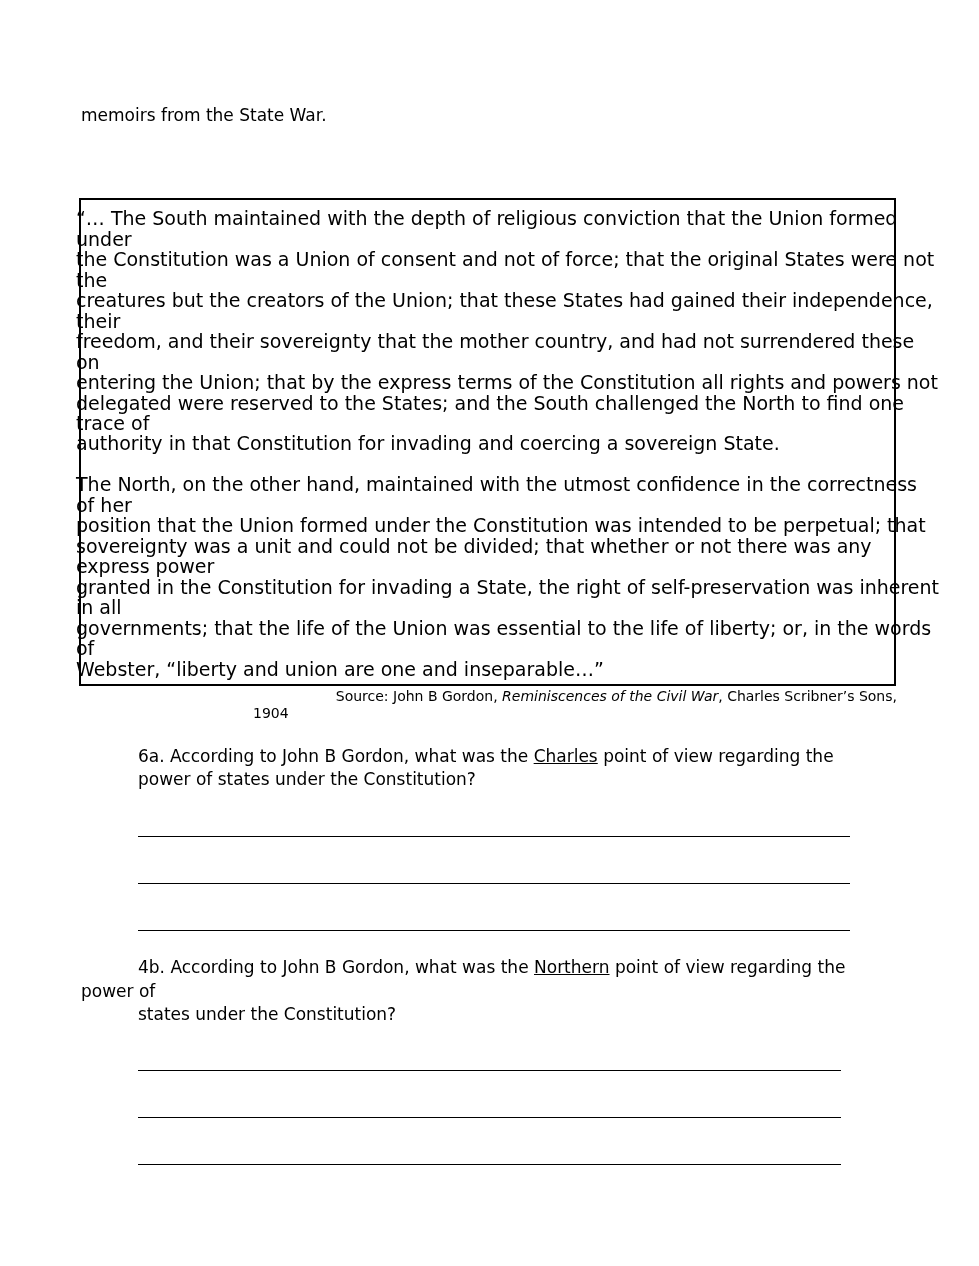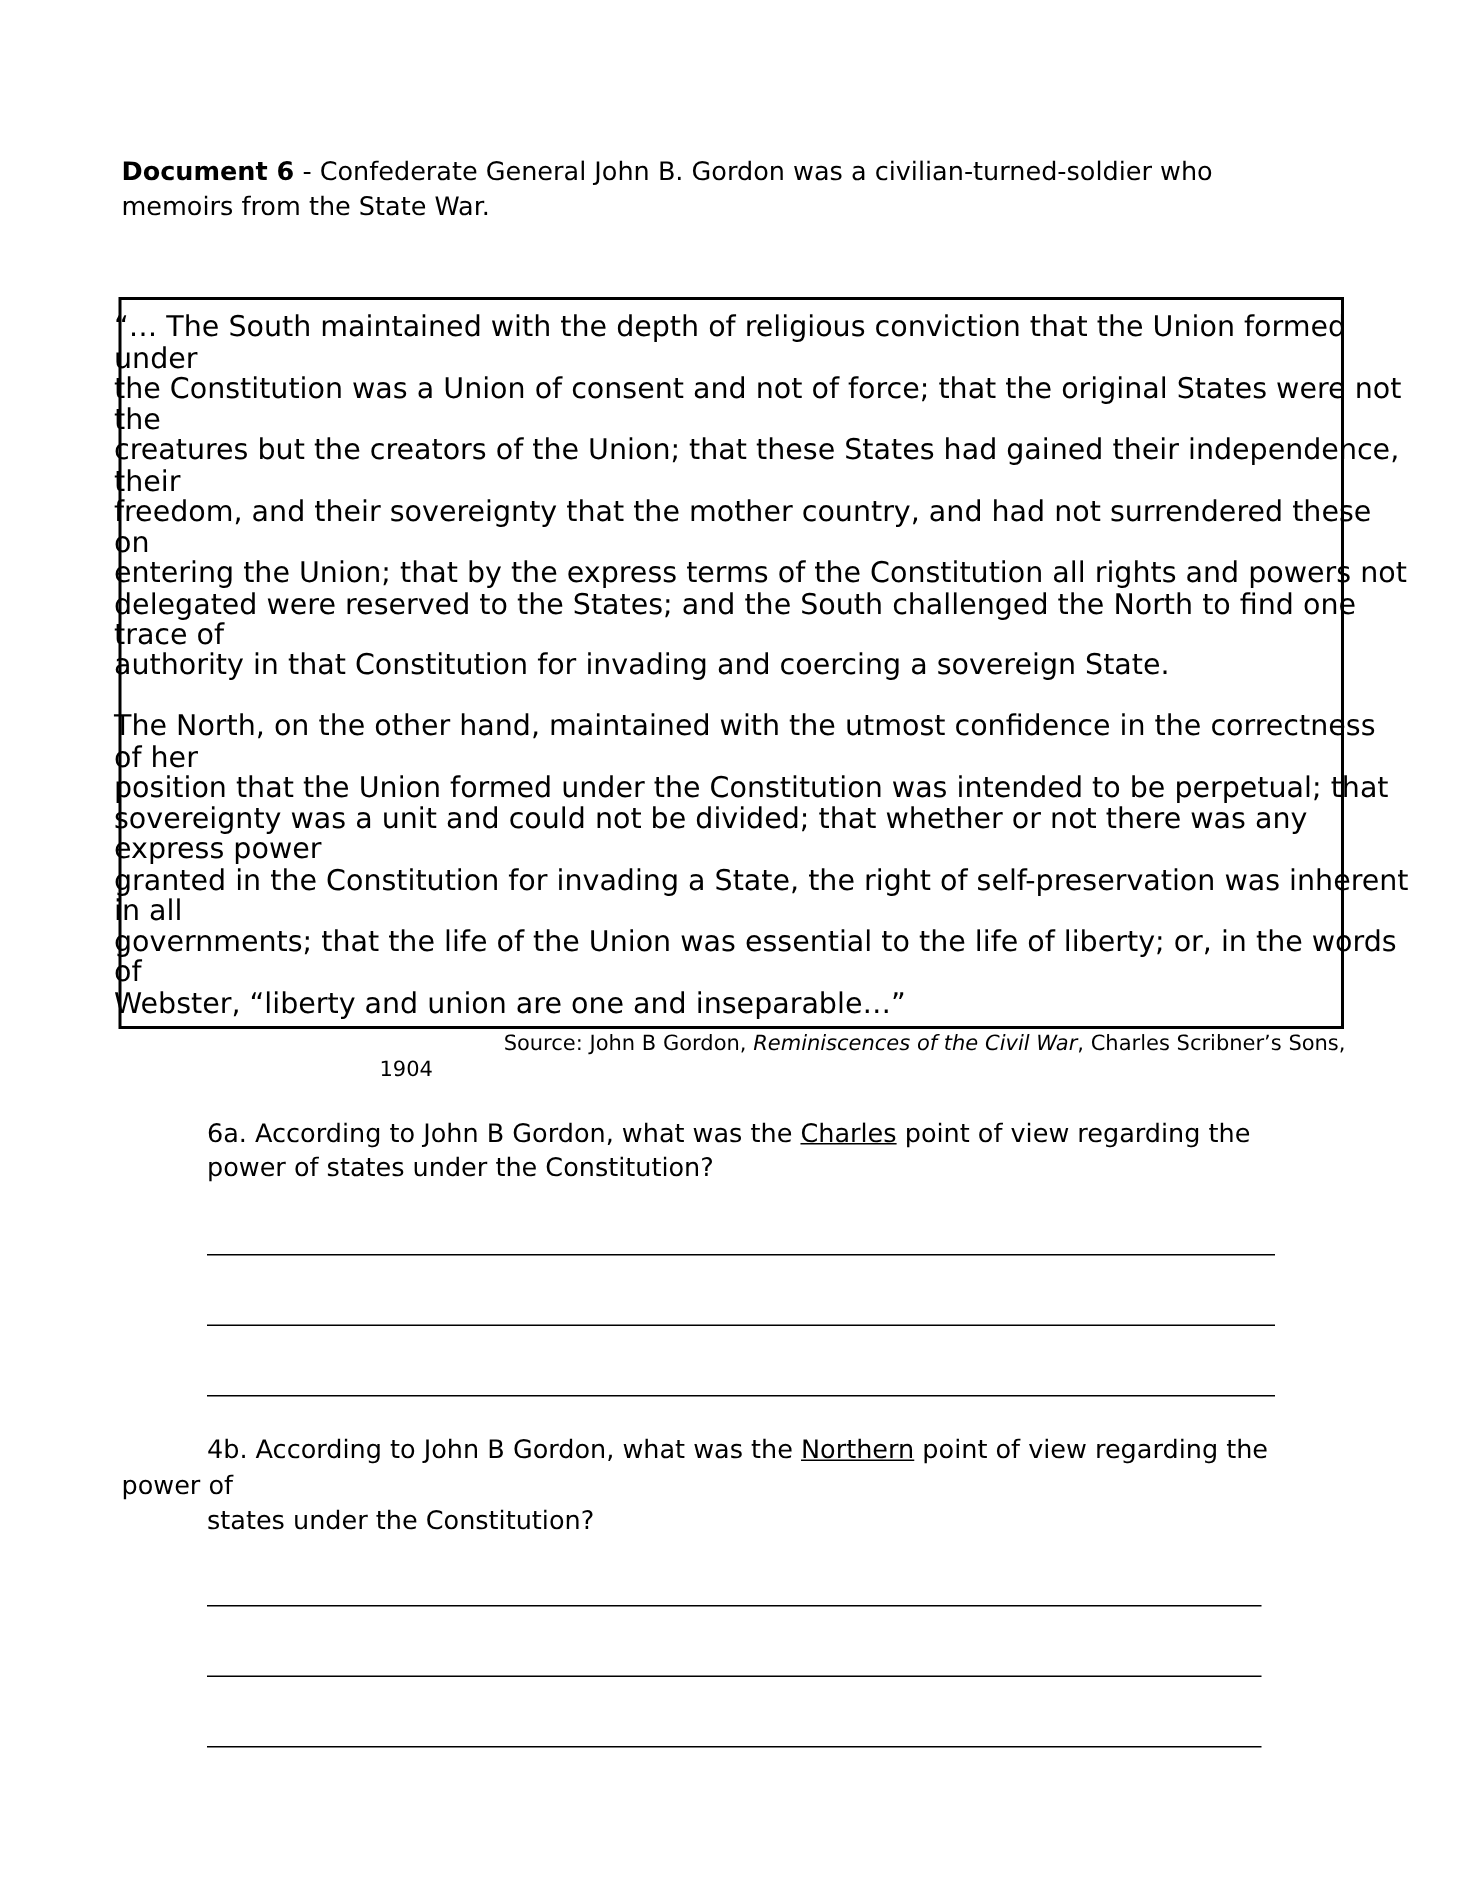--- a/index.html
+++ b/index.html
@@ -26,21 +26,20 @@
     .question { font-size: 17px; line-height: 23px; white-space: nowrap; }
     .u { text-decoration: underline; }
     .answer-line {
       position: absolute; height: 0; border-top: 1px solid #000;
     }
   </style>
 </head>
 <body>
 
 <div class="abs intro">
-  <div><b>Document 6</b><span> - Confederate General John B. Gordon was a civilian-turned-soldier who</span></div>
   <div>memoirs from the State War.</div>
 </div>
 
 <div class="abs quote-box"></div>
 
 <div id="quote-lines">
   <div class="qline" style="top:208px">“… The South maintained with the depth of religious conviction that the Union formed</div>
   <div class="qline" style="top:229px">under</div>
   <div class="qline" style="top:249px">the Constitution was a Union of consent and not of force; that the original States were not</div>
   <div class="qline" style="top:270px">the</div>

